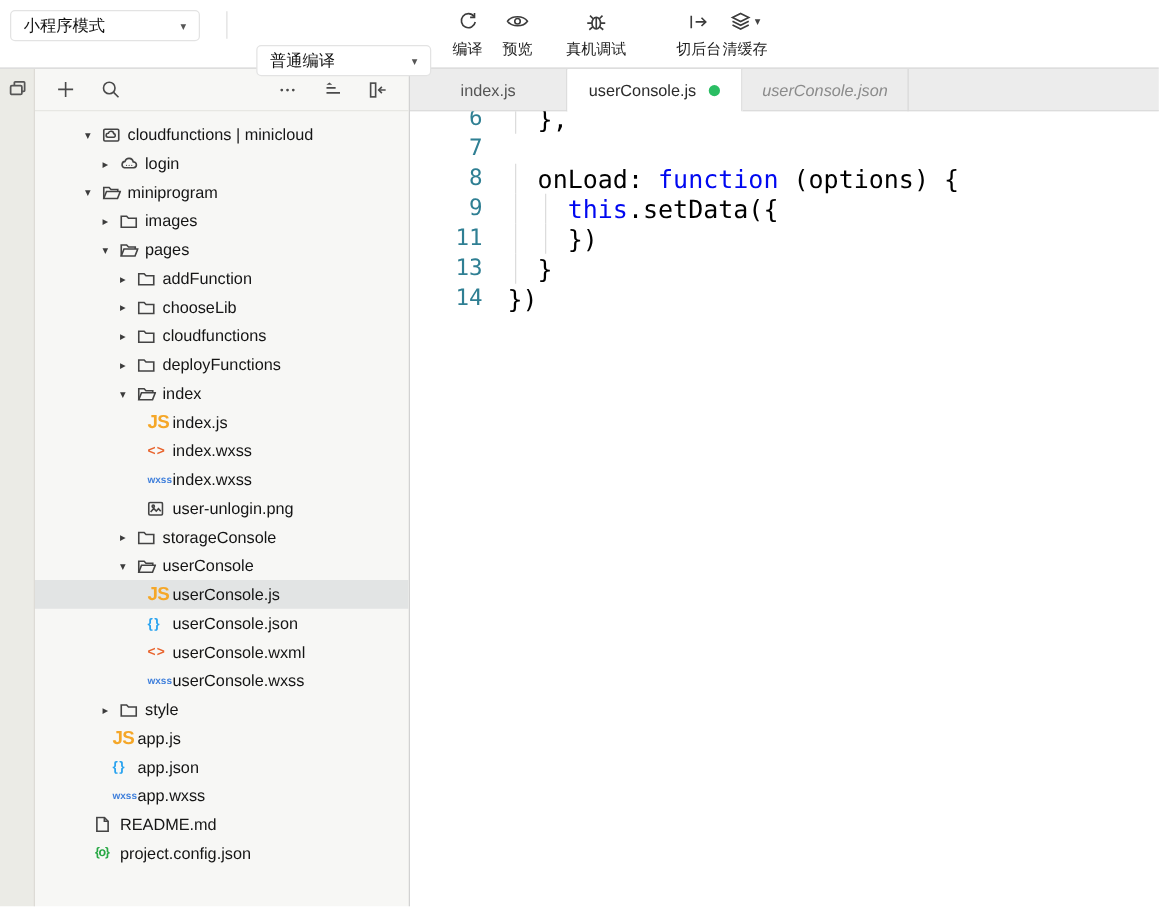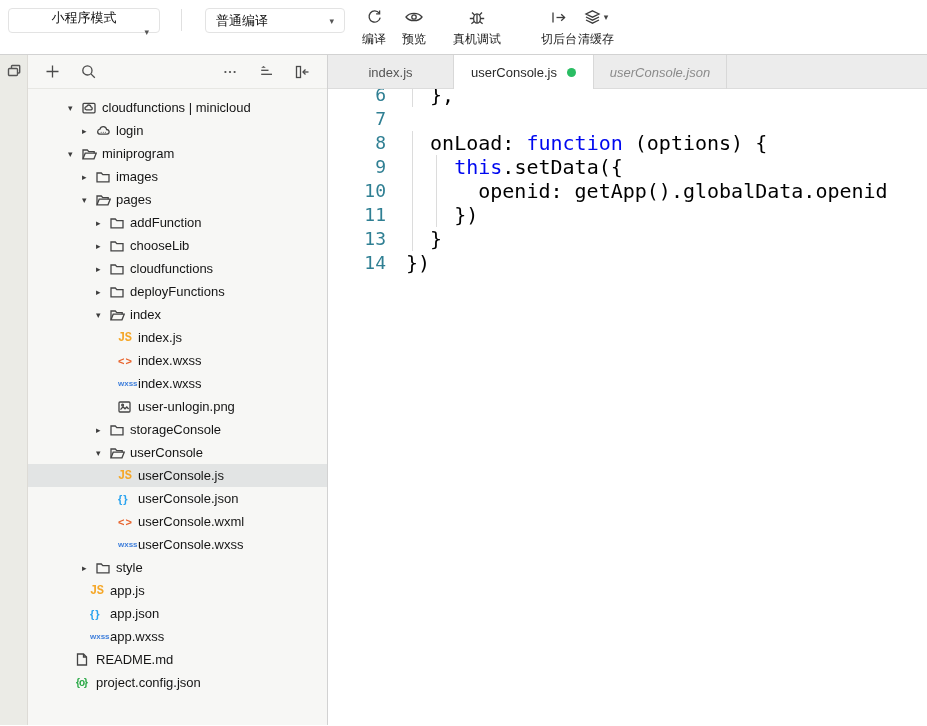--- a/index.html
+++ b/index.html
@@ -37,21 +37,21 @@
   .side-toolbar .sp { flex:1; }
   .sbicon { display:flex; align-items:center; justify-content:center; width:22px; height:22px; color:#4a4a4a; cursor:default; }
   .sbicon + .sbicon { margin-left:14px; }
 
   .tree { flex:1; overflow:hidden; padding-top:7px; font-size:13px; }
   .trow { height:23px; display:flex; align-items:center; white-space:nowrap; cursor:default; color:#151515; }
   .trow.selected { background:var(--selected-row); }
   .twisty { width:14px; flex:none; font-size:9px; color:#3c3c3c; text-align:left; }
   .ticonbox { width:17px; flex:none; display:flex; align-items:center; color:#444; }
   .tlbl { margin-left:3px; }
-  .ficon-js   { font-weight:bold; font-size:12px; color:var(--js-icon); letter-spacing:-0.5px;font-family:Liberation Mono, monospace; }
+  .ficon-js   { font-weight:bold; font-size:15px; color:var(--js-icon); letter-spacing:-0.5px; }
   .ficon-wxml { font-weight:bold; font-size:11px; color:var(--wxml-icon); letter-spacing:-1px; }
   .ficon-wxss { font-weight:bold; font-size:8px;  color:var(--wxss-icon); }
   .ficon-json { font-weight:bold; font-size:11px; color:var(--json-icon); letter-spacing:-1px; }
   .ficon-conf { font-weight:bold; font-size:10px; color:var(--config-icon); letter-spacing:-1px; }
 
   
   .main { flex:1; display:flex; flex-direction:column; background:#fff; min-width:0; }
   .tabbar { height:34px; background:#ececec; border-bottom:1px solid #dcdcdc; display:flex; flex:none; }
   .tab { height:34px; display:flex; align-items:center; justify-content:center;
          font-size:13px; color:#555; border-right:1px solid #d8d8d8; cursor:default; }
@@ -70,26 +70,26 @@
   .cursor { position:absolute; left:80px; top:2px; width:2px; height:20px; background:#000; }
 
   svg { display:block; }
 </style>
 </head>
 <body>
 
 <div class="app">
 
   <div class="toolbar">
-    <div class="dropdown" style="left:8px; width:152px;flex-direction:column;">
+    <div class="dropdown" style="left:8px; width:152px;">
       <span>小程序模式</span>
       <span class="caret">▾</span>
     </div>
     <div class="vdivider"></div>
-    <div class="dropdown" style="left:205px; width:140px;">
+    <div class="dropdown" style="left:205px; width:140px;margin-top:28px;">
       <span>普通编译</span>
       <span class="caret">▾</span>
     </div>
     <div id="toolbar-buttons">
         <div class="tbtn" style="left: 355px; width: 38px;">
           <span class="ticon">
             <svg width="17" height="17" viewBox="0 0 17 17" fill="none" stroke="currentColor" stroke-width="1.3">
               <path d="M13.2 4.2 A5.6 5.6 0 1 0 14.2 8.6"></path>
               <path d="M13.6 1.4 V4.9 H10.1"></path>
             </svg>
@@ -443,26 +443,20 @@
             </div>
             <div class="crow">
               <div class="guide" style="left: 84px;"></div>
               <div class="guide" style="left: 108px;"></div>
               <span class="ln">9</span>
               <span class="ctext"><span>    </span><span class="kw">this</span><span>.setData({</span></span>
             </div>
             <div class="crow">
               <div class="guide" style="left: 84px;"></div>
               <div class="guide" style="left: 108px;"></div>
-              <span class="ln">10</span>
-              <span class="ctext"><span>      openid: getApp().globalData.openid</span></span>
-            </div>
-            <div class="crow">
-              <div class="guide" style="left: 84px;"></div>
-              <div class="guide" style="left: 108px;"></div>
               <span class="ln">11</span>
               <span class="ctext"><span>    })</span></span>
             </div>
             <div class="crow">
               <div class="guide" style="left: 84px;"></div>
               <span class="ln">13</span>
               <span class="ctext"><span>  }</span></span>
             </div>
             <div class="crow">
               <span class="ln">14</span>

